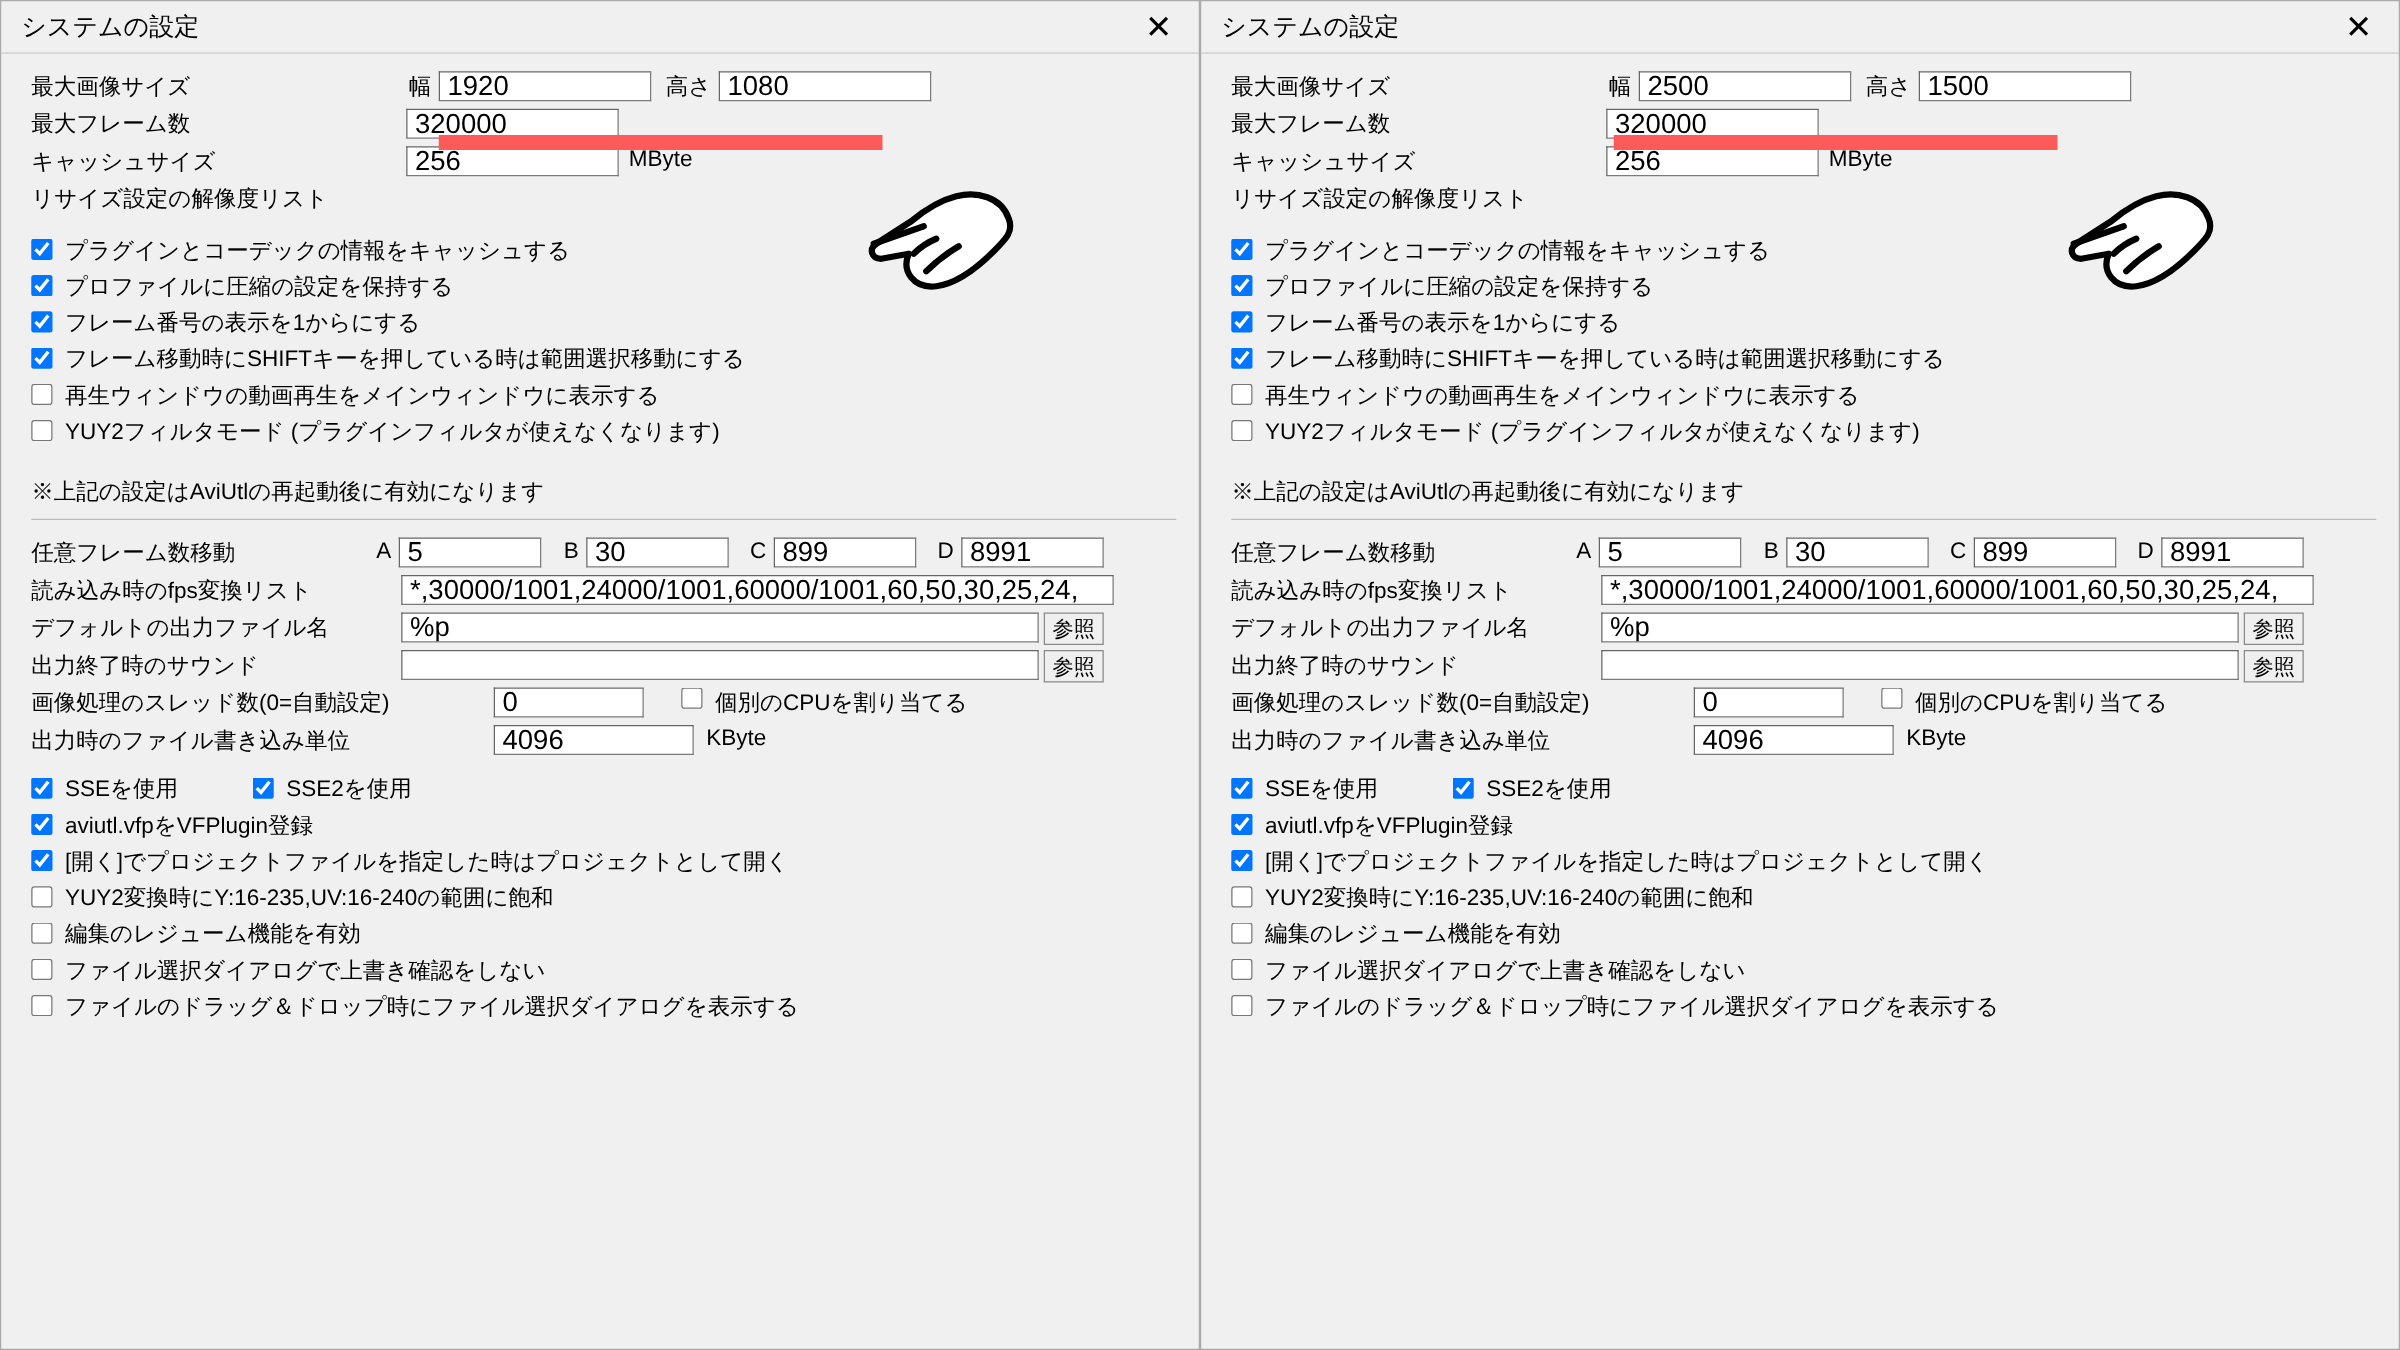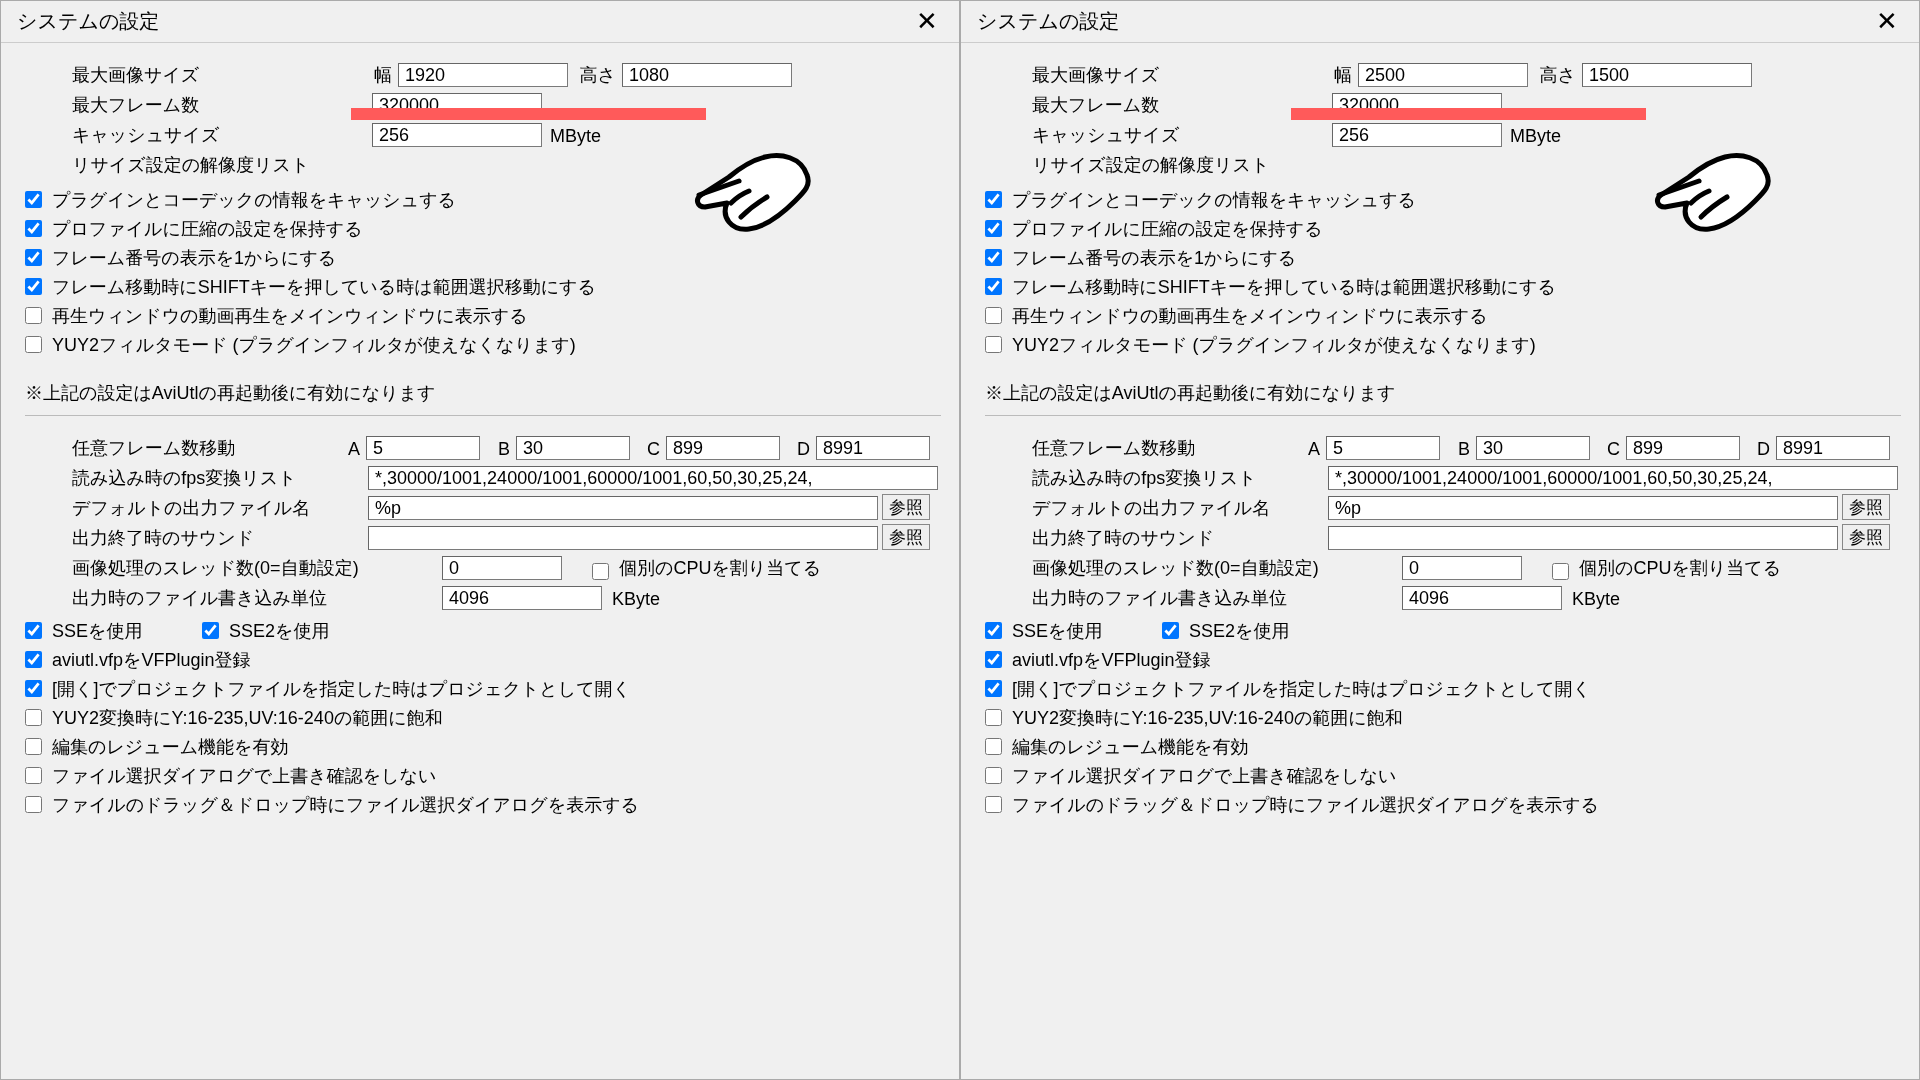--- a/index.html
+++ b/index.html
@@ -30,29 +30,29 @@
   width: 44px;
   height: 40px;
   display: flex;
   align-items: center;
   justify-content: center;
   font-size: 26px;
   cursor: pointer;
   font-weight: 300;
 }
 .content { padding: 14px 18px 0 24px; }
-.row { display: flex; align-items: flex-end; height: 30px; margin-bottom: 0; white-space: nowrap; margin-left: 47px; }
+.row { display: flex; align-items: flex-start; height: 30px; margin-bottom: 0; white-space: nowrap; }
 label.fld { display: inline-block; }
 input.text {
   border: 1px solid #7a7a7a;
   border-top-color: #666;
   border-left-color: #666;
   background: #fff;
   height: 24px;
-  font-size: 18px;
+  font-size: 22px;
   padding: 0 6px;
   font-family: inherit;
 }
 .sep { height: 1px; background: #bbb; margin: 10px 0 14px; }
 .chkrow { display: flex; align-items: center; height: 29px; }
 input[type=checkbox] {
   width: 17px; height: 17px; margin-right: 10px;
 }
 .note { margin: 22px 0 10px; font-size: 18px; }
 .redbar {

